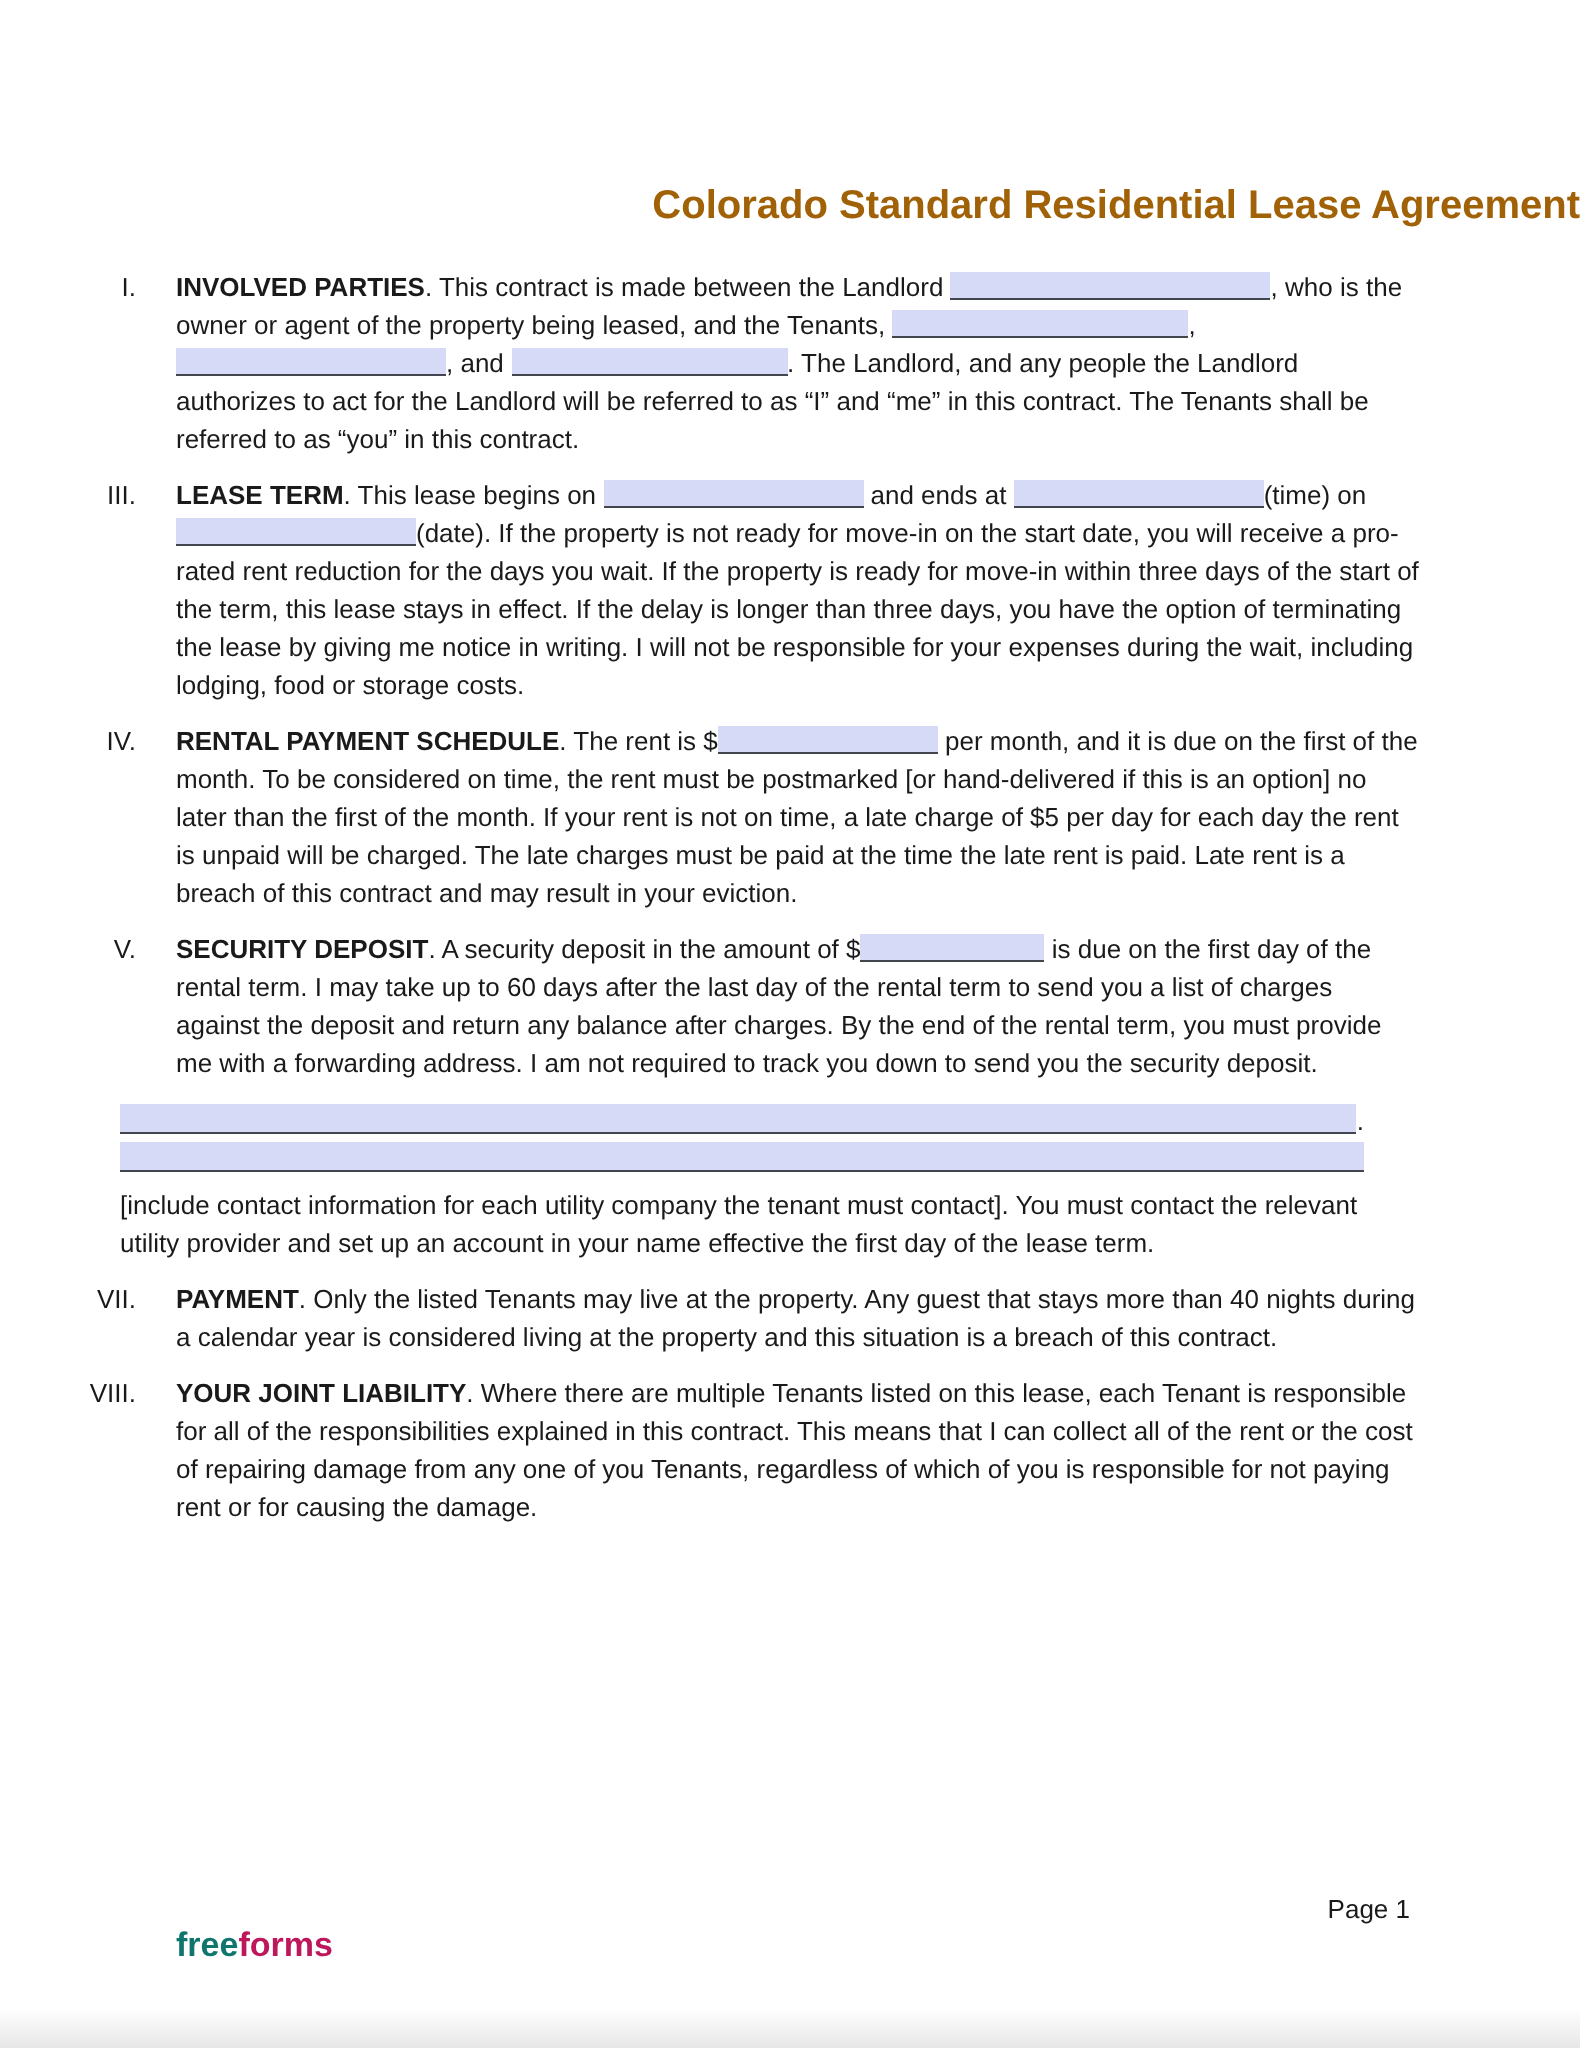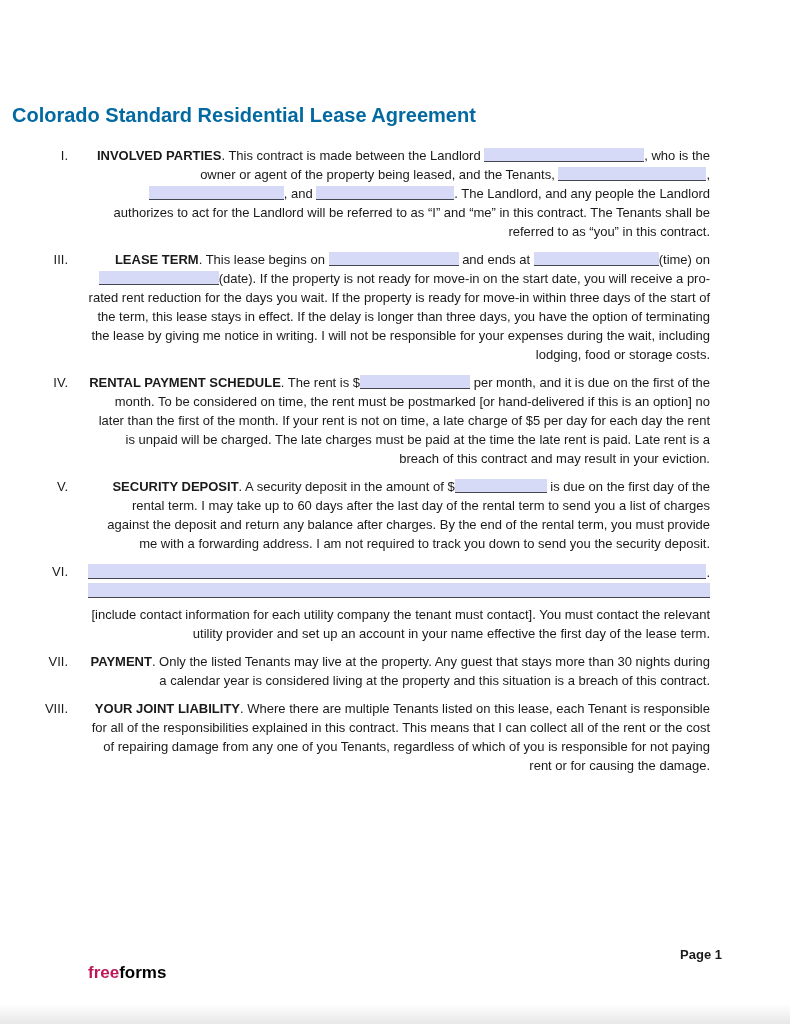--- a/index.html
+++ b/index.html
@@ -11,50 +11,50 @@
     font-size:13px; line-height:19px;
     color:#1a1a1a;
     overflow:hidden;
   }
   .page::after {
     content:""; position:absolute; left:0; right:0; bottom:0; height:20px;
     background:linear-gradient(rgba(255,255,255,0), #e7e7e7);
     pointer-events:none;
   }
   .title {
-    margin:12px; padding-top:90px;
+    margin:0; padding-top:90px;
     font-size:20px; line-height:27px; font-weight:bold;
-    text-align:left; color:#0369a1;
+    text-align:right; color:#a16207;
   }
   .sections { margin:17px 80px 0 40px; }
   .section { display:flex; margin-bottom:9px; }
   .num { flex:0 0 28px; text-align:right; }
-  .sec-body { margin-left:20px; width:622px;text-align:right; }
+  .sec-body { margin-left:20px; width:622px; }
   .hd { font-weight:bold; }
   .blank {
     display:inline-block;
     background:#d6daf7;
     border-bottom:1px solid #43464e;
     height:13px;
     vertical-align:-2px;
   }
   .fill-row { display:flex; align-items:flex-end; height:19px; }
   .blank-grow { flex:1 1 auto; height:14px; margin-bottom:2px; }
   .period-cell { flex:0 0 auto; line-height:17px; }
   .para-gap { margin-top:5px; }
   .page-num {
-    position:absolute; right:68px; bottom:60px;
-    font-weight:bold; font-size:13px;padding-left:20px;
+    position:absolute; right:85px; bottom:60px;
+    font-weight:normal; font-size:13px;padding-left:20px;
   }
   .brand {
     position:absolute; left:88px; bottom:42px;
     font-size:17px; font-weight:bold; line-height:18px;
   }
-  .brand-free { color:#be185d;margin-top:42px; }
-  .brand-forms { color:#000000; }
+  .brand-free { color:#0f766e;margin-top:42px; }
+  .brand-forms { color:#be185d; }
 </style>
 </head>
 <body>
 
 <div class="page">
 
   <h1 class="title">Colorado Standard Residential Lease Agreement</h1>
 
   <div class="sections">
 
@@ -73,36 +73,35 @@
       <div class="num">IV.</div>
       <div class="sec-body"><b class="hd">RENTAL PAYMENT SCHEDULE</b><span>. The rent is $</span><span class="blank" style="width:110px"></span><span> per month, and it is due on the first of the month. To be considered on time, the rent must be postmarked [or hand-delivered if this is an option] no later than the first of the month. If your rent is not on time, a late charge of $5 per day for each day the rent is unpaid will be charged. The late charges must be paid at the time the late rent is paid. Late rent is a breach of this contract and may result in your eviction.</span></div>
     </div>
 
     <div class="section">
       <div class="num">V.</div>
       <div class="sec-body"><b class="hd">SECURITY DEPOSIT</b><span>. A security deposit in the amount of $</span><span class="blank" style="width:92px"></span><span> is due on the first day of the rental term. I may take up to 60 days after the last day of the rental term to send you a list of charges against the deposit and return any balance after charges. By the end of the rental term, you must provide me with a forwarding address. I am not required to track you down to send you the security deposit.</span></div>
     </div>
 
     <div class="section">
-      <div class="num">VI.</div>
       <div class="sec-body">
         <div class="fill-row">
             <span class="blank blank-grow"></span>
             <span class="period-cell">.</span>
           </div>
         <div class="fill-row">
             <span class="blank blank-grow"></span>
           </div>
         <div class="para-gap"><span>[include contact information for each utility company the tenant must contact]. You must contact the relevant utility provider and set up an account in your name effective the first day of the lease term.</span></div>
       </div>
     </div>
 
     <div class="section">
       <div class="num">VII.</div>
-      <div class="sec-body"><b class="hd">PAYMENT</b><span>. Only the listed Tenants may live at the property. Any guest that stays more than 30 nights during a calendar year is considered living at the property and this situation is a breach of this contract.</span></div>
+      <div class="sec-body"><b class="hd">PAYMENT</b><span>. Only the listed Tenants may live at the property. Any guest that stays more than 40 nights during a calendar year is considered living at the property and this situation is a breach of this contract.</span></div>
     </div>
 
     <div class="section">
       <div class="num">VIII.</div>
       <div class="sec-body"><b class="hd">YOUR JOINT LIABILITY</b><span>. Where there are multiple Tenants listed on this lease, each Tenant is responsible for all of the responsibilities explained in this contract. This means that I can collect all of the rent or the cost of repairing damage from any one of you Tenants, regardless of which of you is responsible for not paying rent or for causing the damage.</span></div>
     </div>
 
   </div>
 
   <div class="page-num">Page 1</div>

